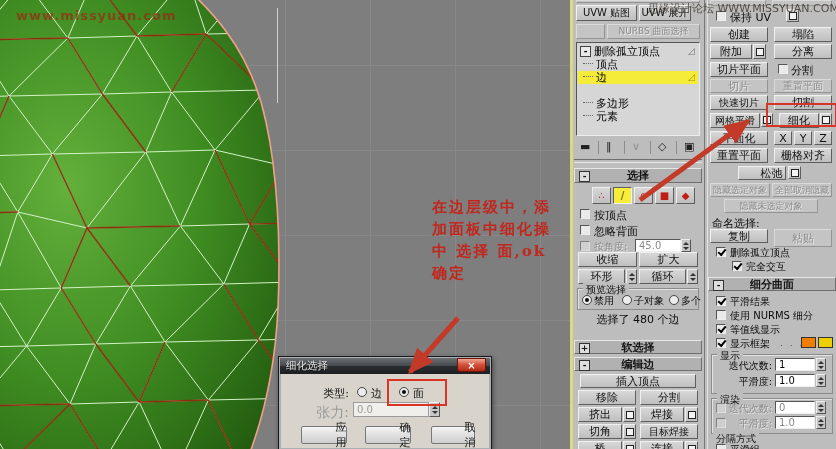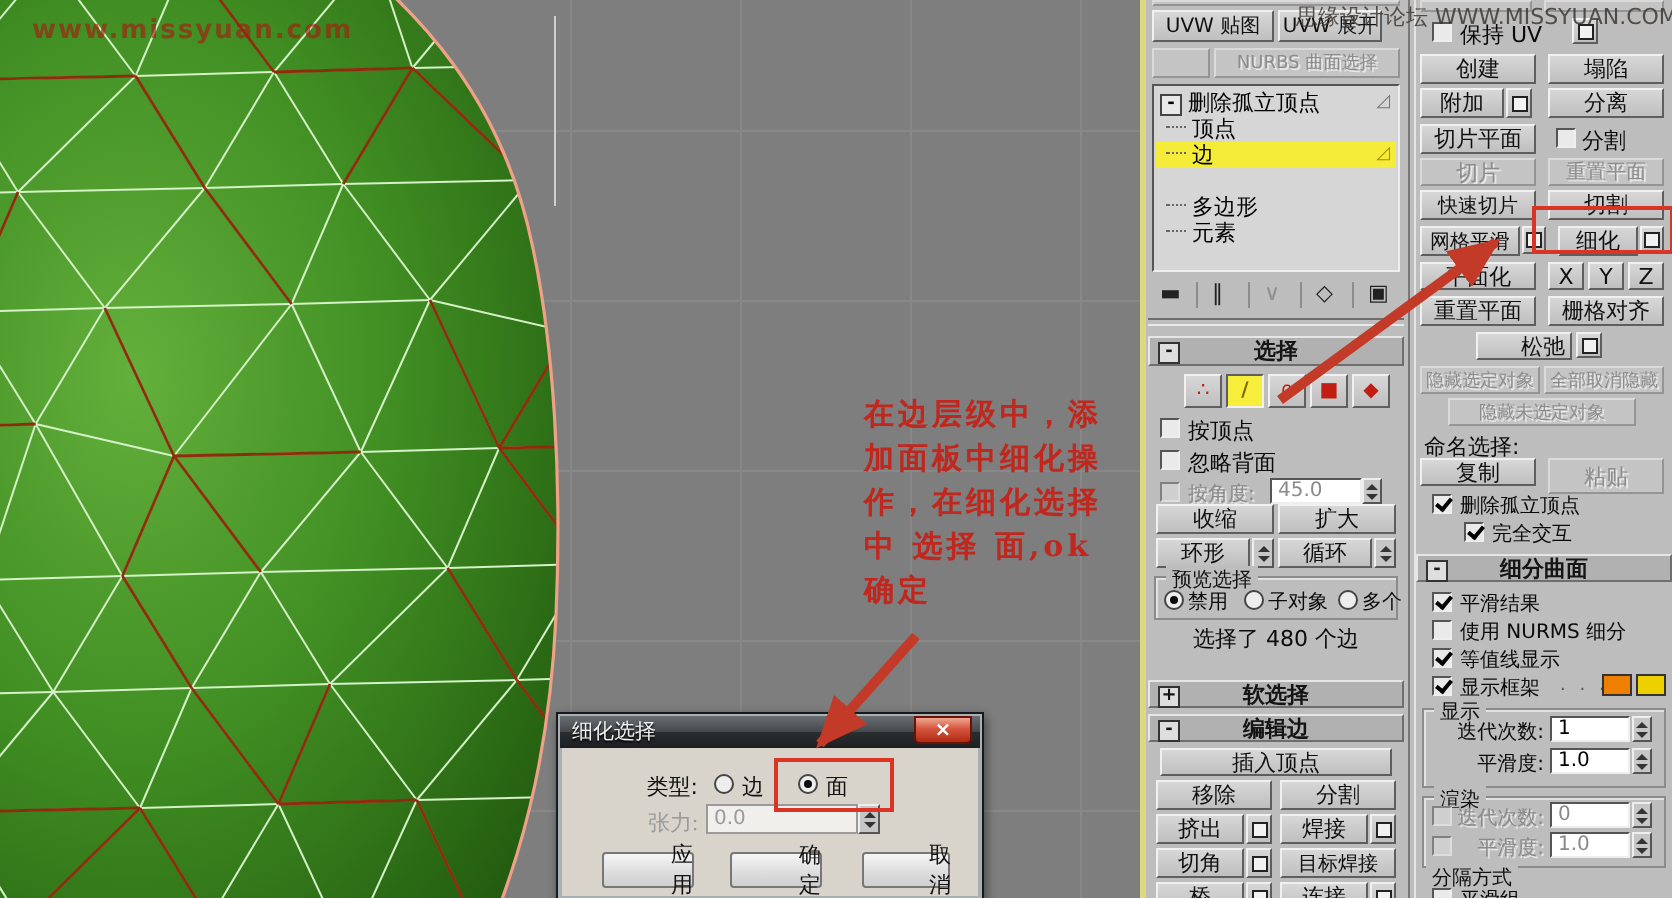--- a/index.html
+++ b/index.html
@@ -74,21 +74,21 @@
   
   #dlg{position:absolute;left:278px;top:356px;width:212px;height:93px;z-index:6;background:#d8d4cb;
      border:1px solid #17191b;box-shadow:inset 0 0 0 2px #a9b0b4,1px 2px 5px rgba(0,0,0,.45);}
   #dlg .tb{position:absolute;left:1px;top:1px;width:210px;height:16px;
      background:linear-gradient(#6a6f73,#45494d 49%,#2b2e31 50%,#1d1f22);}
   #dlg .tt{position:absolute;left:7px;top:2px;font-size:10.5px;color:#f2f2f2;text-shadow:0 1px 1px #000;}
   #dlg .xb{position:absolute;left:178px;top:1px;width:29px;height:14px;box-sizing:border-box;
      background:linear-gradient(#f0a794,#d4553d 45%,#b12a14);border:1px solid #6d1206;border-radius:0 0 3px 3px;
      color:#fff;font-size:10px;font-weight:bold;display:flex;align-items:center;justify-content:center;}
   .dlbl{position:absolute;font-size:11px;color:#111;white-space:nowrap;}
-  .dglbl{position:absolute;font-size:11px;color:#9a9a9a;white-space:nowrap;font-family:Liberation Serif, serif;}
+  .dglbl{position:absolute;font-size:14px;color:#9a9a9a;white-space:nowrap;}
   .dbtn{position:absolute;box-sizing:border-box;background:linear-gradient(#f5f5f5,#dcdcdc 60%,#cfcfcf);
      border:1px solid #777;border-radius:2px;font-size:11px;color:#111;
      display:flex;align-items:center;justify-content:center;padding-left:34px;}
   .dfld{position:absolute;box-sizing:border-box;background:#f0efec;border:1px solid #9a9a9a;
      font-size:10px;color:#9a9a9a;padding:1px 3px;}
 </style>
 </head>
 <body>
 
 <div id="app">
@@ -286,21 +286,20 @@
     </svg>
     <div class="vline"></div>
   </div>
 
   <div class="wm-red">www.missyuan.com</div>
   <div class="wm-gray">思缘设计论坛 WWW.MISSYUAN.COM</div>
 
   <div class="anno">
     <div>在边层级中，添</div>
     <div>加面板中细化操</div>
-    <div>作，在细化选择</div>
     <div>中 选择 面,ok</div>
     <div>确定</div>
   </div>
 
   <div id="panel">
     <div class="ystrip"></div>
     <div class="colsep"></div>
 
     <div class="b bg" style="left:6px;top:0;width:124px;height:3px;"></div>
     <div class="b" style="left:6px;top:5px;width:61px;height:16px;font-size:10px;">UVW 贴图</div>

